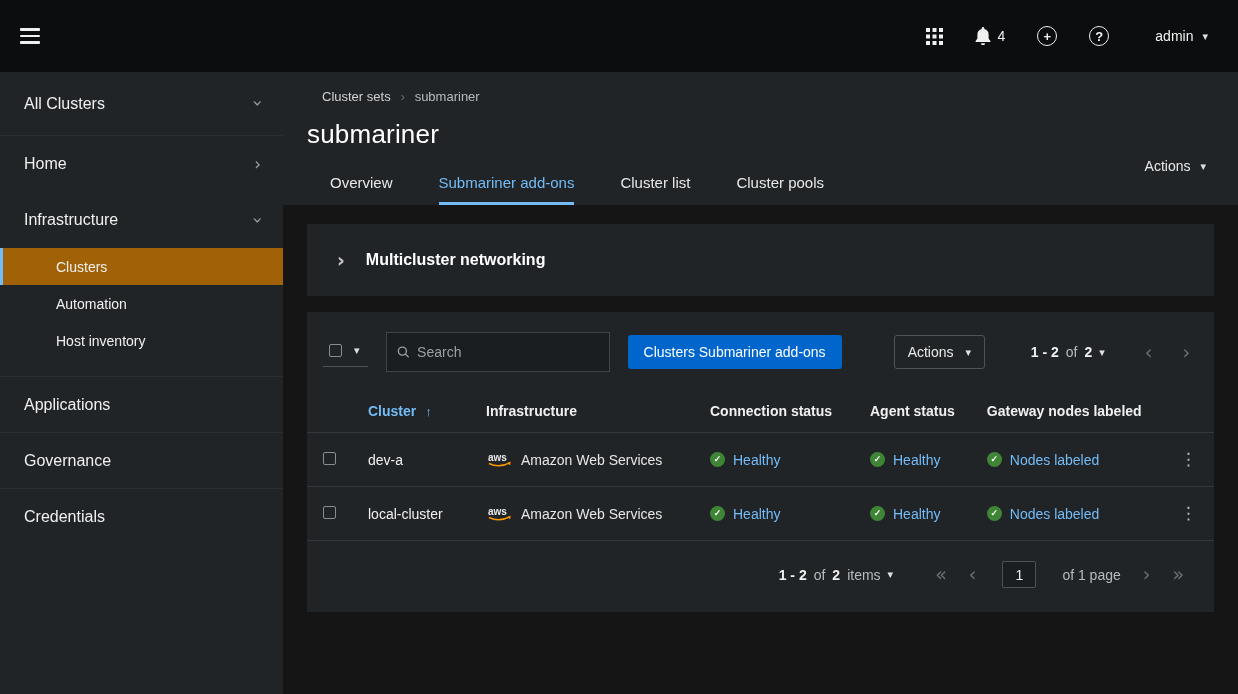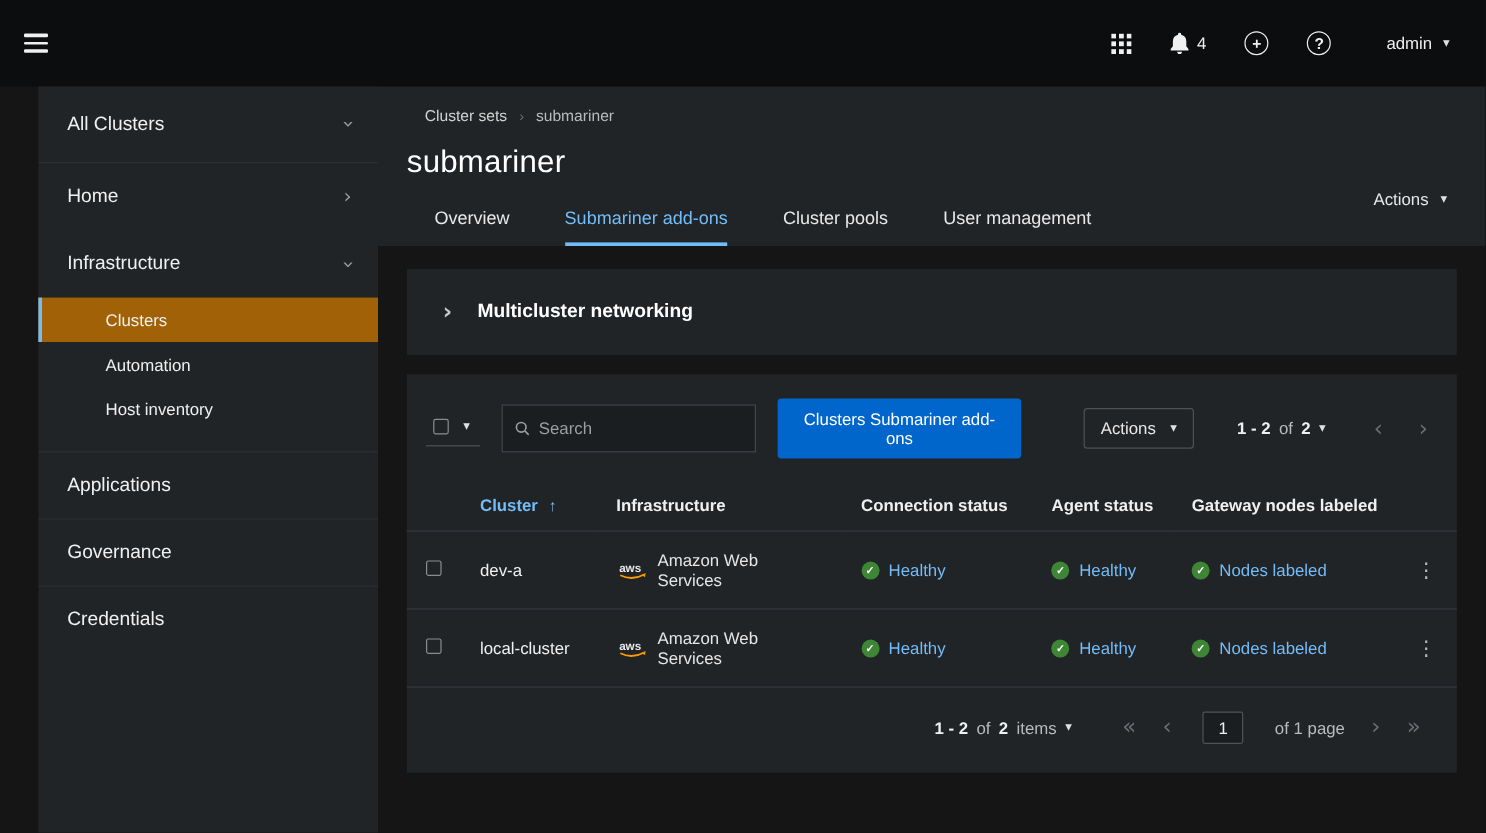--- a/index.html
+++ b/index.html
@@ -16,21 +16,21 @@
   .brand { display:flex; align-items:center; gap:10px; margin-left:30px; cursor:pointer; }
   .brand-text { display:flex; flex-direction:column; line-height:1.15; font-size:15px; color:#fff; }
   .brand-line1 { font-weight:bold; }
   .masthead-right { margin-left:auto; display:flex; align-items:center; gap:32px; }
   .mh-btn { display:flex; align-items:center; gap:7px; color:#f0f0f0; cursor:pointer; font-size:14px; }
   .circle-icon { width:20px; height:20px; border:1.5px solid #f0f0f0; border-radius:50%; display:flex; align-items:center; justify-content:center; font-size:13px; font-weight:bold; cursor:pointer; }
   .user-menu { display:flex; align-items:center; gap:9px; font-size:14px; cursor:pointer; margin-left:14px; }
   .caret { font-size:11px; color:#e0e0e0; line-height:1; }
 
   
-  .layout { display:flex; height:622px;padding-left:32px; }
+  .layout { display:flex; height:622px; }
 
   
   .sidebar { width:283px; background:#212427; display:flex; flex-direction:column; flex-shrink:0; }
   .perspective { height:64px; display:flex; align-items:center; justify-content:space-between; padding:0 22px 0 24px; font-size:16px; border-bottom:1px solid #2c2f32; cursor:pointer; }
   .nav-item { height:56px; display:flex; align-items:center; justify-content:space-between; padding:0 22px 0 24px; font-size:16px; color:#f0f0f0; cursor:pointer; }
   .chev { color:#9c9fa2; font-size:17px; line-height:1; font-family:"DejaVu Sans", sans-serif; }
   .chev-down { display:inline-block; transform:rotate(90deg); }
   .sub-item { height:37px; display:flex; align-items:center; padding:0 24px 0 53px; font-size:14px; border-left:3px solid transparent; cursor:pointer; color:#f0f0f0; }
   .sub-item.active { background:#a16207; border-left-color:#73bcf7; }
   .sidebar-sections { margin-top:17px; }
@@ -197,22 +197,22 @@
       <h1 class="page-title">submariner</h1>
 
       <div class="page-actions">
         <span>Actions</span>
         <span class="caret">▾</span>
       </div>
 
       <div class="tabs">
         <div class="tab"><span>Overview</span></div>
         <div class="tab active"><span>Submariner add-ons</span></div>
+        <div class="tab"><span>Cluster list</span></div>
         <div class="tab"><span>Cluster pools</span></div>
-        <div class="tab"><span>User management</span></div>
       </div>
     </div>
 
     <div class="content">
 
       <div class="card expand-card">
         <span class="chev">›</span>
         <span class="expand-title">Multicluster networking</span>
       </div>
 

